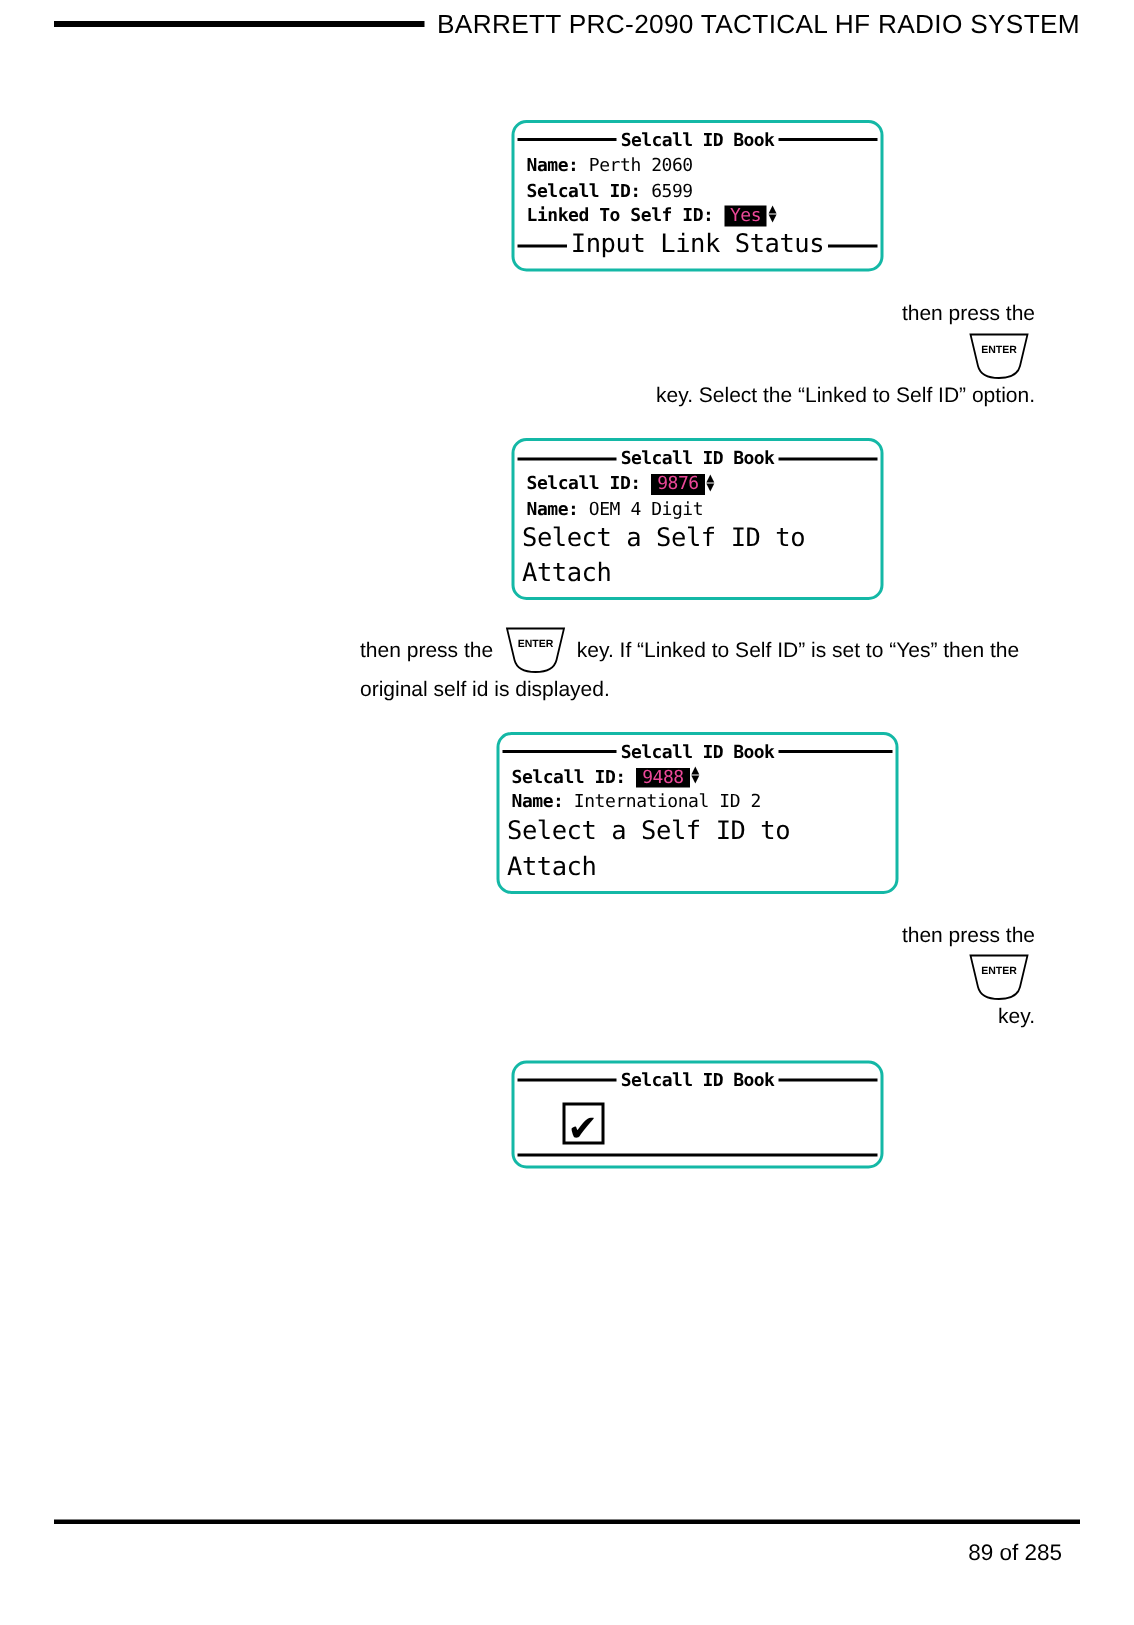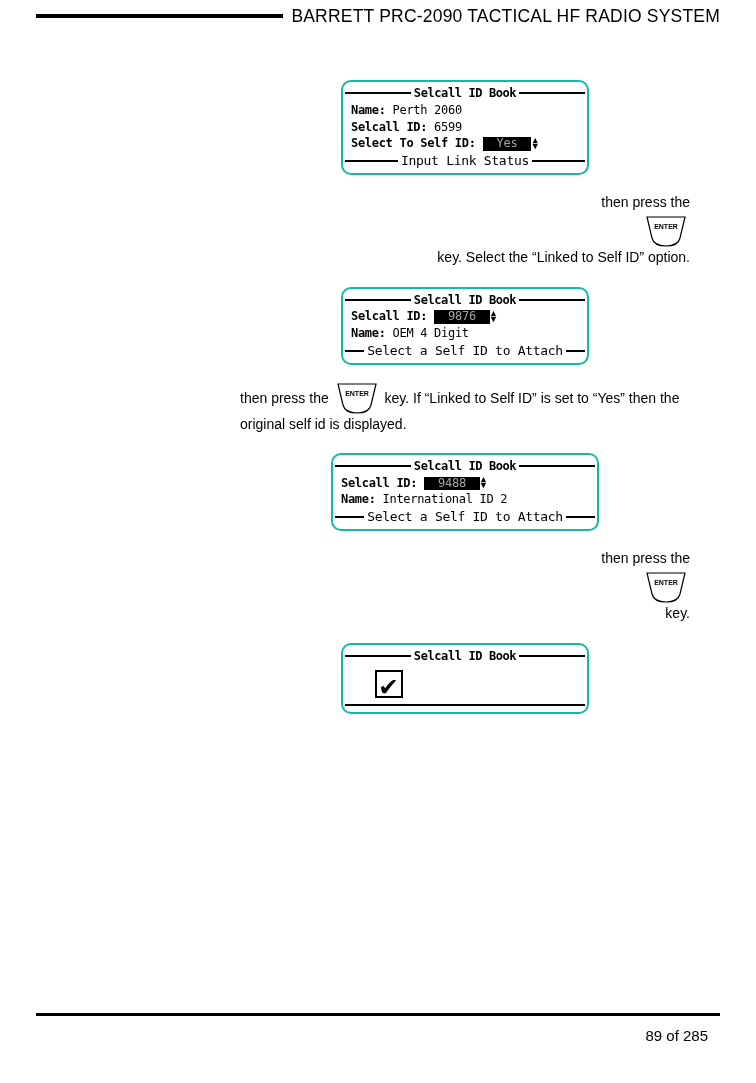--- a/index.html
+++ b/index.html
@@ -63,36 +63,36 @@
     background: #000;
   }
   .lcd-top .t {
     padding: 0 3px;
     font-weight: bold;
     font-size: 12px;
     letter-spacing: -0.4px;
   }
   .lcd-bot .t {
     padding: 0 3px;
-    font-size: 13px;
+    font-size: 17px;
     letter-spacing: -0.3px;
   }
   .lcd-row {
     padding: 0 6px;
     white-space: nowrap;
     font-size: 12px;
     letter-spacing: -0.3px;
   }
   .lcd-row b {
     font-weight: bold;
   }
   .inv {
     background: #000;
-    color: #a3a3a3;
-    padding: 0 14px;
+    color: #ec4899;
+    padding: 0 4px;
     display: inline-block;
     line-height: 1.15;
     text-align: center;
   }
   .spin {
     display: inline-block;
     vertical-align: middle;
     font-size: 10px;
     line-height: 6px;
     margin-left: 1px;
@@ -184,21 +184,21 @@
   <div class="content">
 
     <div class="lcd">
       <div class="lcd-top">
         <div class="bar"></div>
           <div class="t">Selcall ID Book</div>
           <div class="bar"></div>
       </div>
       <div class="lcd-row"><b>Name:</b> <span>Perth 2060</span></div>
       <div class="lcd-row"><b>Selcall ID:</b> <span>6599</span></div>
-      <div class="lcd-row"><b>Select To Self ID:</b> <span class="inv">Yes</span><span class="spin"><span class="spin-inner">
+      <div class="lcd-row"><b>Linked To Self ID:</b> <span class="inv">Yes</span><span class="spin"><span class="spin-inner">
               <span>▲</span>
               <span>▼</span>
             </span></span></div>
       <div class="lcd-bot">
         <div class="bar"></div>
           <div class="t">Input Link Status</div>
           <div class="bar"></div>
       </div>
     </div>
 

